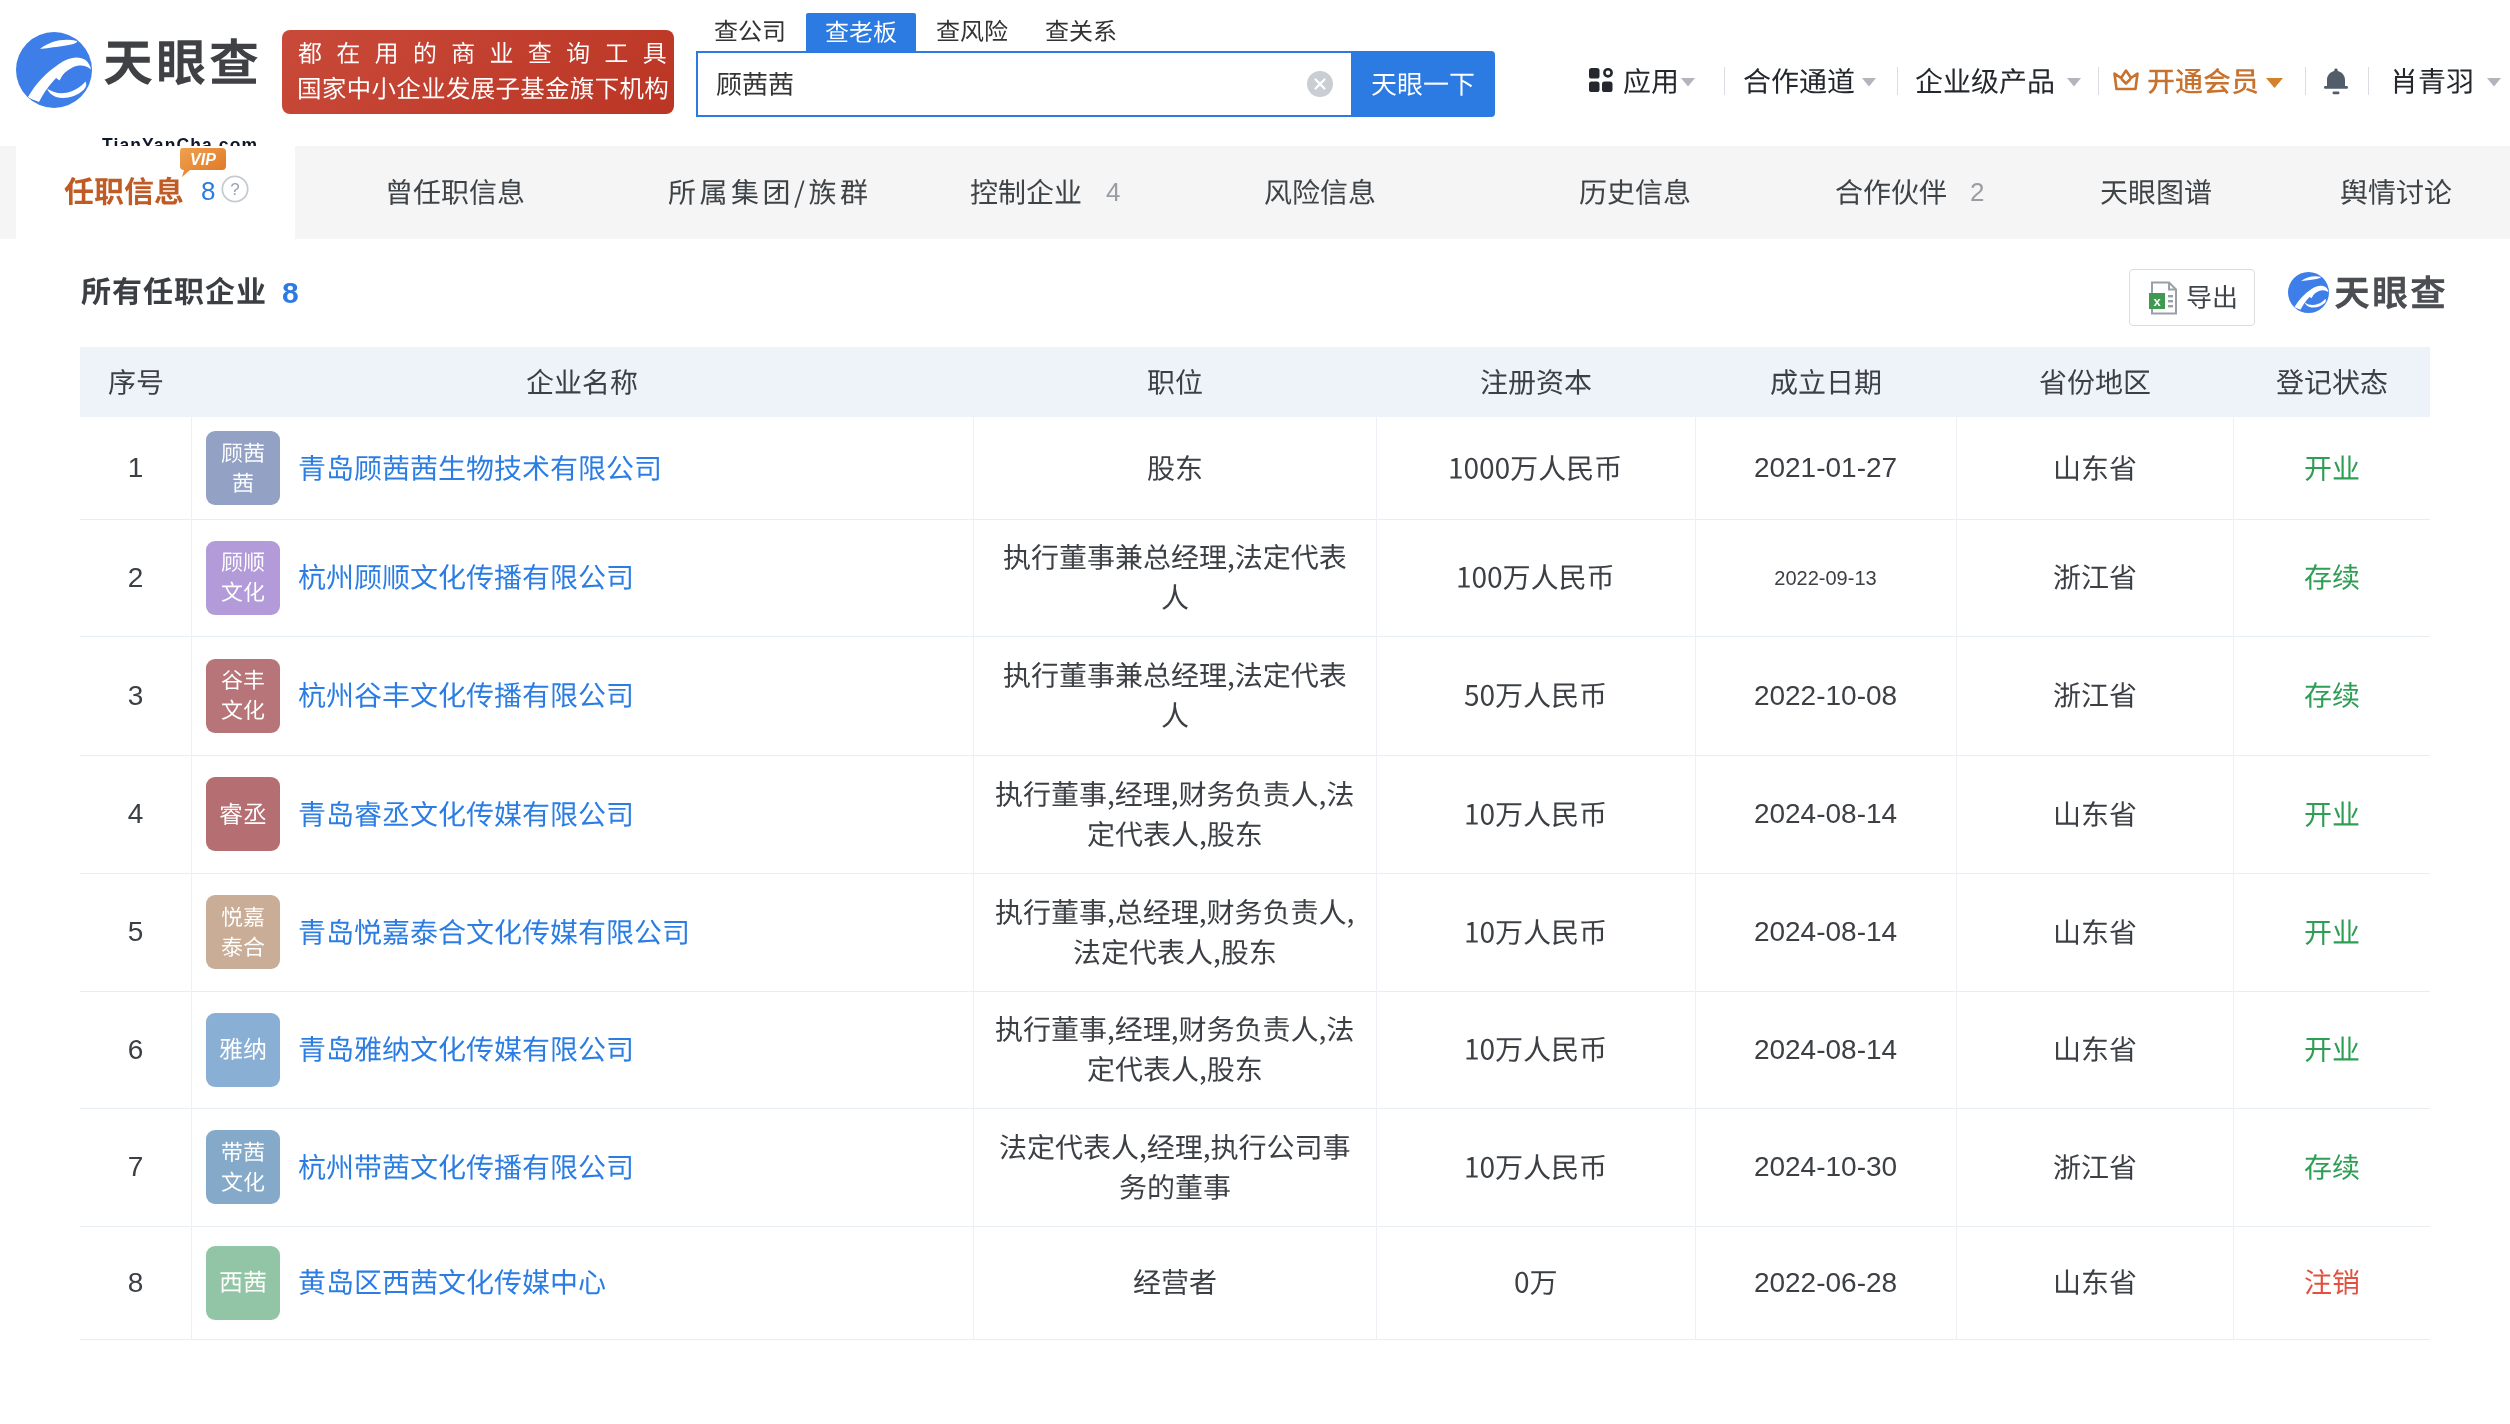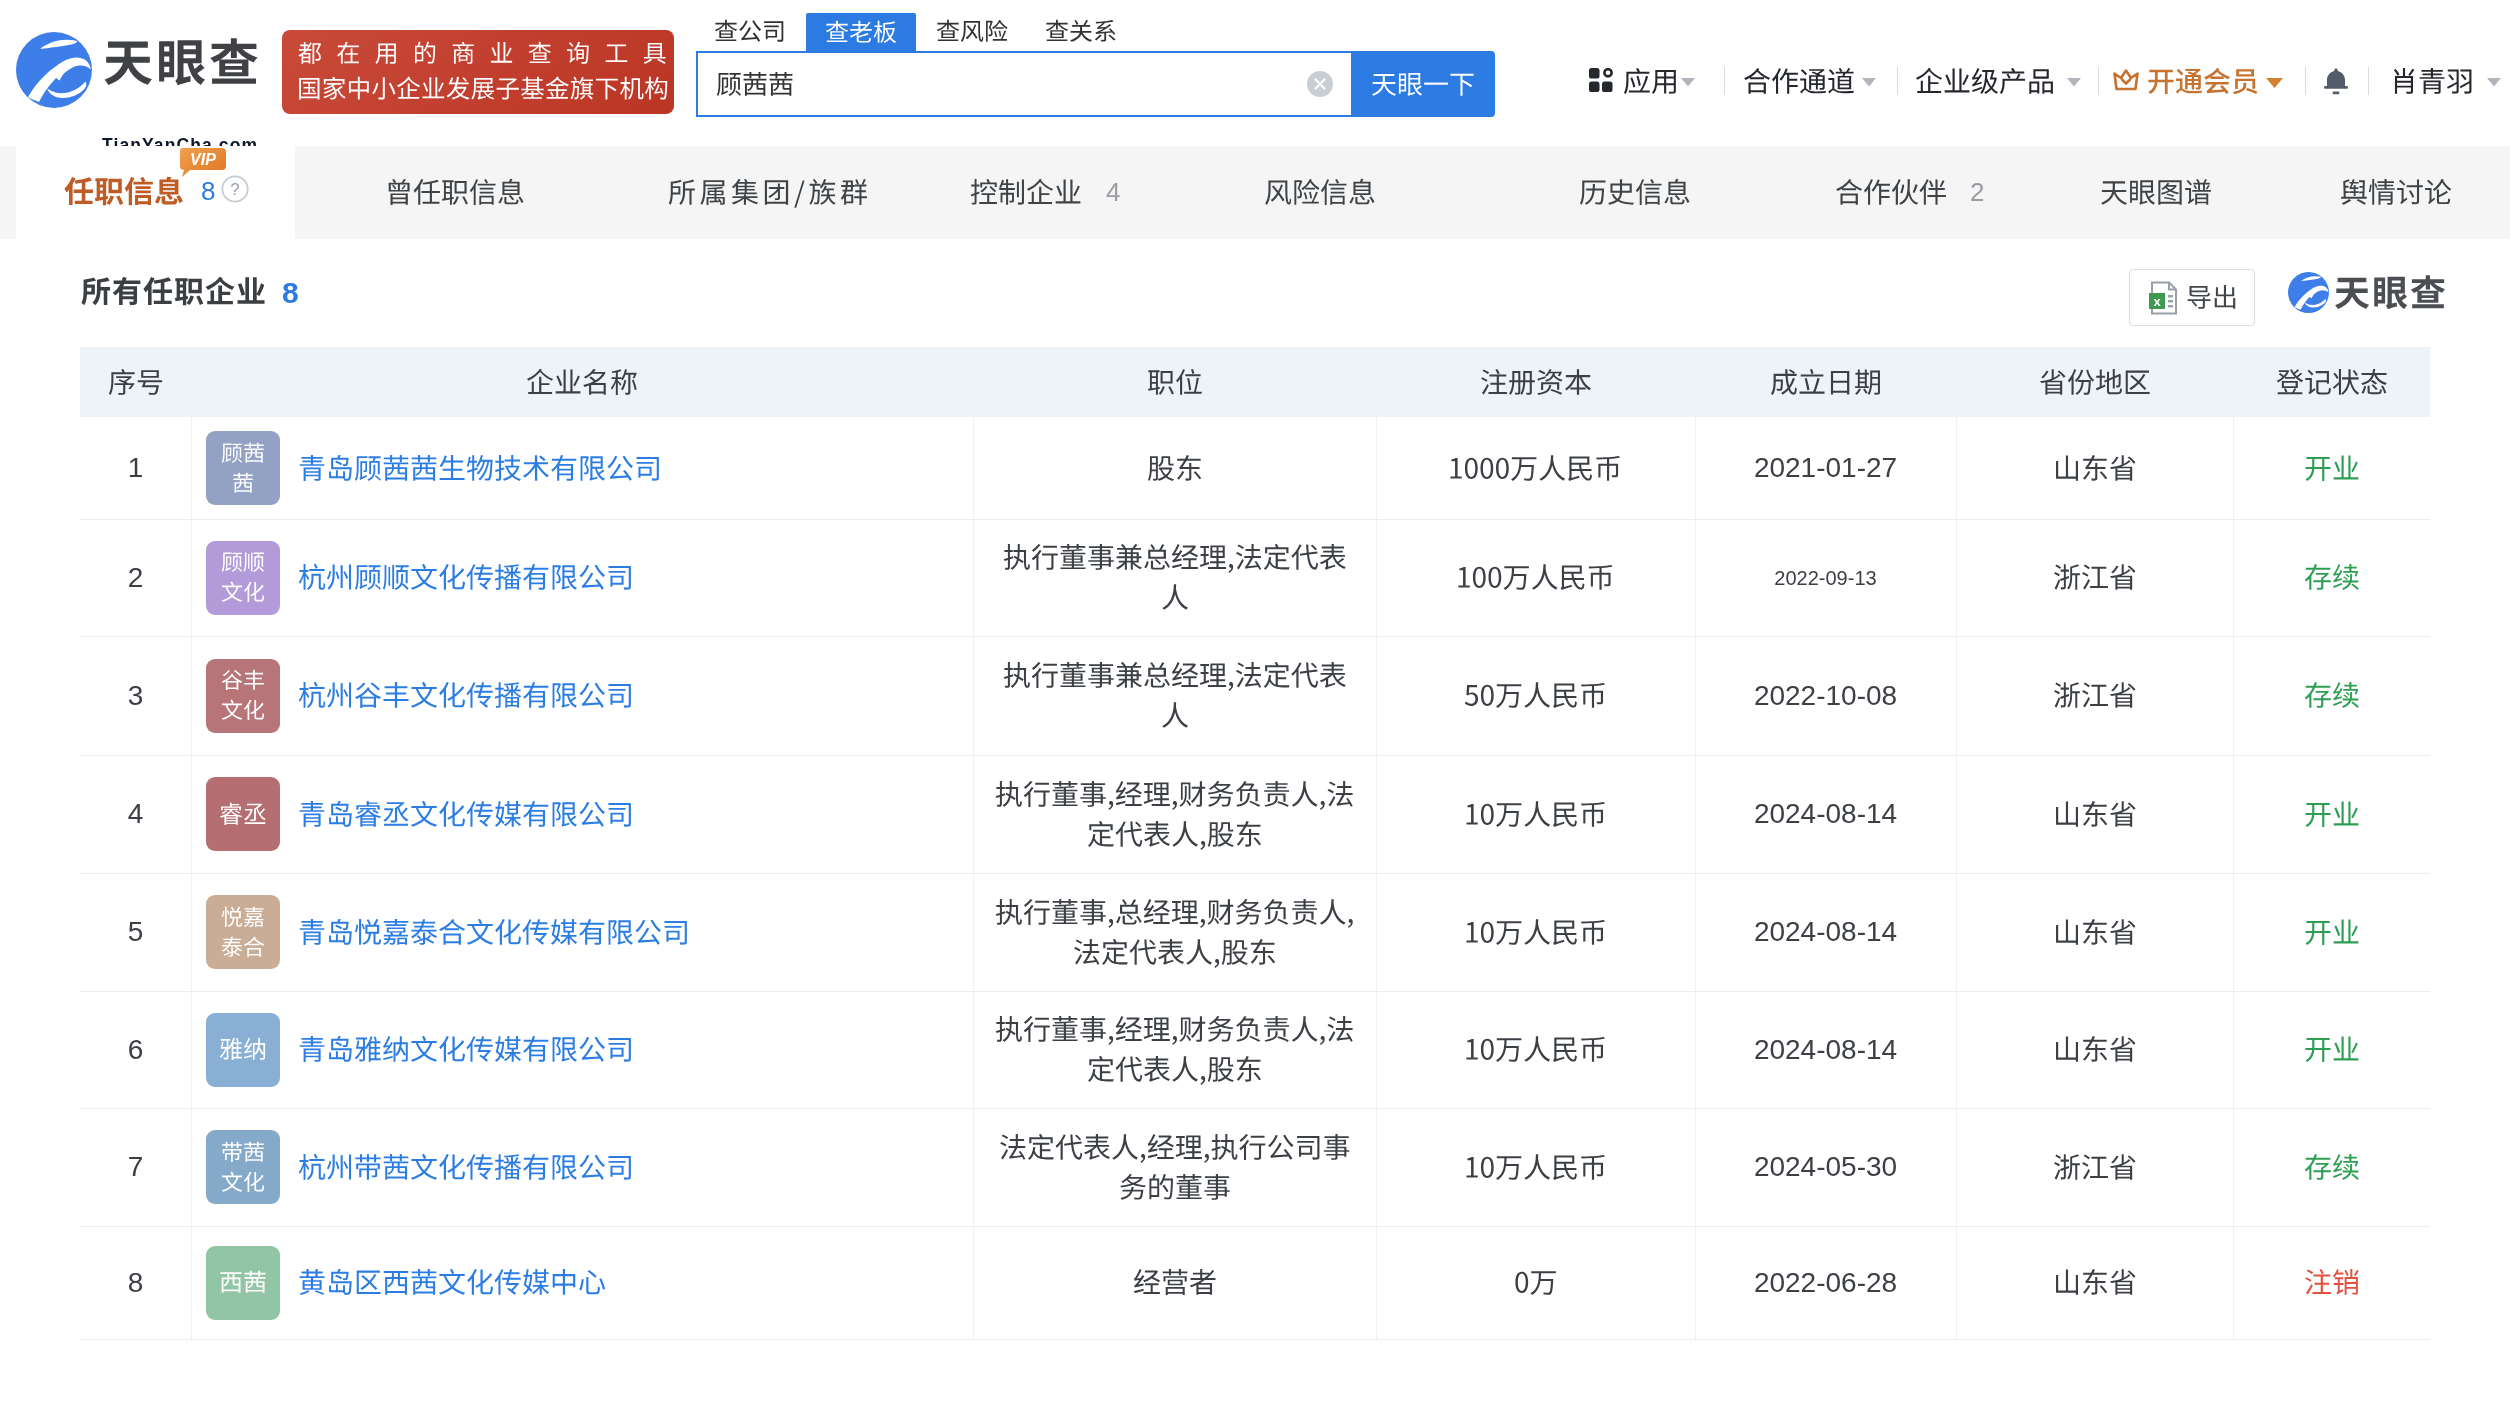--- a/index.html
+++ b/index.html
@@ -1076,21 +1076,21 @@
 <svg style="position:absolute;left:1464.0px;top:1151.6px;overflow:visible" width="143.1" height="30.8">
       <g fill="#3c4045" transform="translate(0,25.62) scale(0.02800,-0.02800)">
         <use href="#r31"></use>
         <use href="#r30" x="555"></use>
         <use href="#r4e07" x="1110"></use>
         <use href="#r4eba" x="2110"></use>
         <use href="#r6c11" x="3110"></use>
         <use href="#r5e01" x="4110"></use>
       </g>
     </svg>
-<div style="position:absolute;left:1725.5px;top:1146.0px;width:200px;text-align:center;font-size:28px;color:#3c4045;font-weight:400;letter-spacing:0px;line-height:42px;">2024-05-30</div>
+<div style="position:absolute;left:1725.5px;top:1146.0px;width:200px;text-align:center;font-size:28px;color:#3c4045;font-weight:400;letter-spacing:0px;line-height:42px;">2024-10-30</div>
 <svg style="position:absolute;left:2052.5px;top:1151.6px;overflow:visible" width="84.0" height="30.8">
       <g fill="#3c4045" transform="translate(0,25.62) scale(0.02800,-0.02800)">
         <use href="#r6d59"></use>
         <use href="#r6c5f" x="1000"></use>
         <use href="#r7701" x="2000"></use>
       </g>
     </svg>
 <svg style="position:absolute;left:2303.5px;top:1151.6px;overflow:visible" width="56.0" height="30.8">
       <g fill="#2e9e54" transform="translate(0,25.62) scale(0.02800,-0.02800)">
         <use href="#r5b58"></use>

